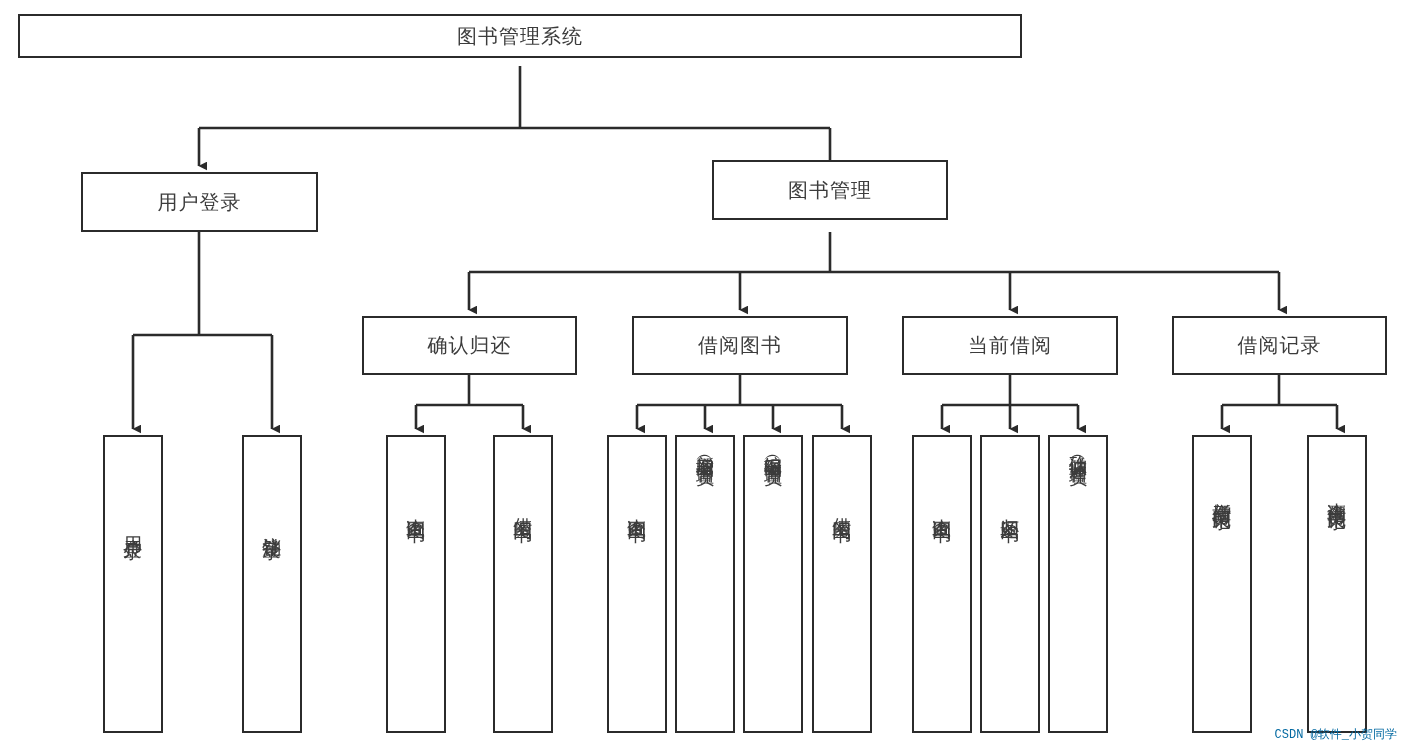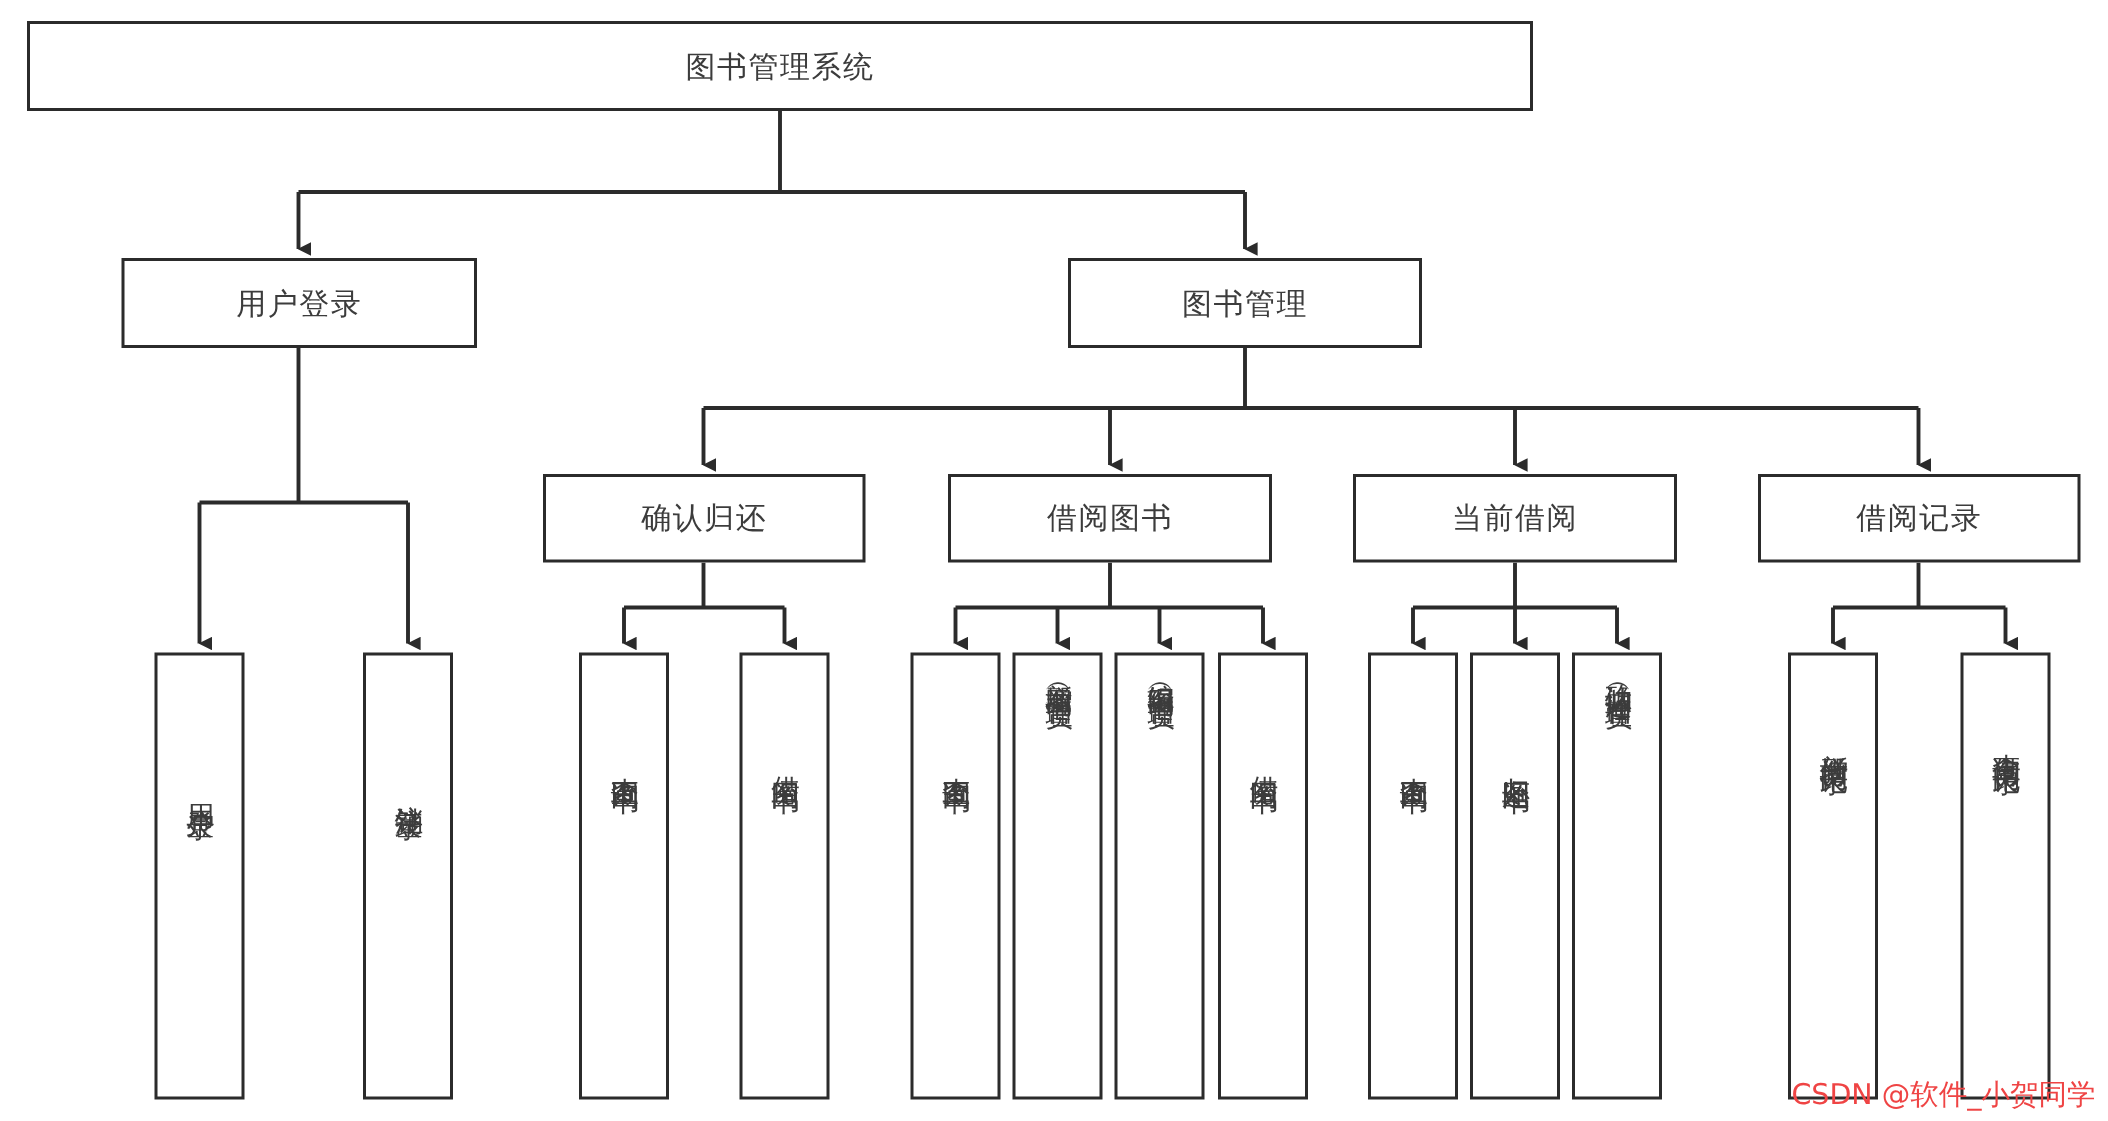--- a/index.html
+++ b/index.html
@@ -10,21 +10,21 @@
   .box .lbl{font-size:20px;color:#3c3c3c;letter-spacing:1px;white-space:nowrap;}
   .leaf{position:absolute;background:#fff;border:2px solid #2b2b2b;box-sizing:border-box;
         display:flex;align-items:flex-start;justify-content:center;padding-top:4px;}
   .leaf .vlbl{writing-mode:vertical-rl;text-orientation:upright;font-size:19px;color:#3c3c3c;
               line-height:1.12;letter-spacing:2px;white-space:nowrap;}
   .leaf.tall .vlbl{font-size:18px;}
   .leaf.mid .vlbl{padding-top:46px;}
   .leaf.mid2 .vlbl{padding-top:62px;}
   .leaf.mid3 .vlbl{padding-top:80px;}
   svg#wires{position:absolute;left:0;top:0;width:1405px;height:747px;pointer-events:none;}
-  #watermark{position:absolute;right:8px;bottom:4px;font-size:19px;color:#ef4444;white-space:nowrap;}
+  #watermark{position:absolute;right:8px;bottom:4px;font-size:12px;color:#0369a1;white-space:nowrap;font-family:Liberation Mono, monospace;}
 </style>
 </head>
 <body>
 
 <div id="stage">
 
   <svg id="wires" viewBox="0 0 1405 747">
     <defs>
       <marker id="ah" markerWidth="9" markerHeight="9" refX="4.5" refY="8.4" orient="auto" markerUnits="userSpaceOnUse">
         <path d="M0,0 L9,0 L4.5,9 Z" fill="#2b2b2b"></path>
@@ -67,28 +67,28 @@
       <path d="M1010,405 L1010,429" marker-end="url(#ah)"></path>
       <path d="M1078,405 L1078,429" marker-end="url(#ah)"></path>
 
       <path d="M1279,375 L1279,405"></path>
       <path d="M1222,405 L1337,405"></path>
       <path d="M1222,405 L1222,429" marker-end="url(#ah)"></path>
       <path d="M1337,405 L1337,429" marker-end="url(#ah)"></path>
     </g>
   </svg>
 
-  <div class="box" style="left:18px;top:14px;width:1004px;height:60px;">
+  <div class="box" style="left:18px;top:14px;width:1004px;height:44px;">
     <span class="lbl">图书管理系统</span>
   </div>
 
   <div class="box" style="left:81px;top:172px;width:237px;height:60px;">
     <span class="lbl">用户登录</span>
   </div>
-  <div class="box" style="left:712px;top:172px;width:236px;height:60px;">
+  <div class="box" style="left:712px;top:160px;width:236px;height:60px;">
     <span class="lbl">图书管理</span>
   </div>
 
   <div class="box" style="left:362px;top:316px;width:215px;height:59px;">
     <span class="lbl">确认归还</span>
   </div>
   <div class="box" style="left:632px;top:316px;width:216px;height:59px;">
     <span class="lbl">借阅图书</span>
   </div>
   <div class="box" style="left:902px;top:316px;width:216px;height:59px;">

